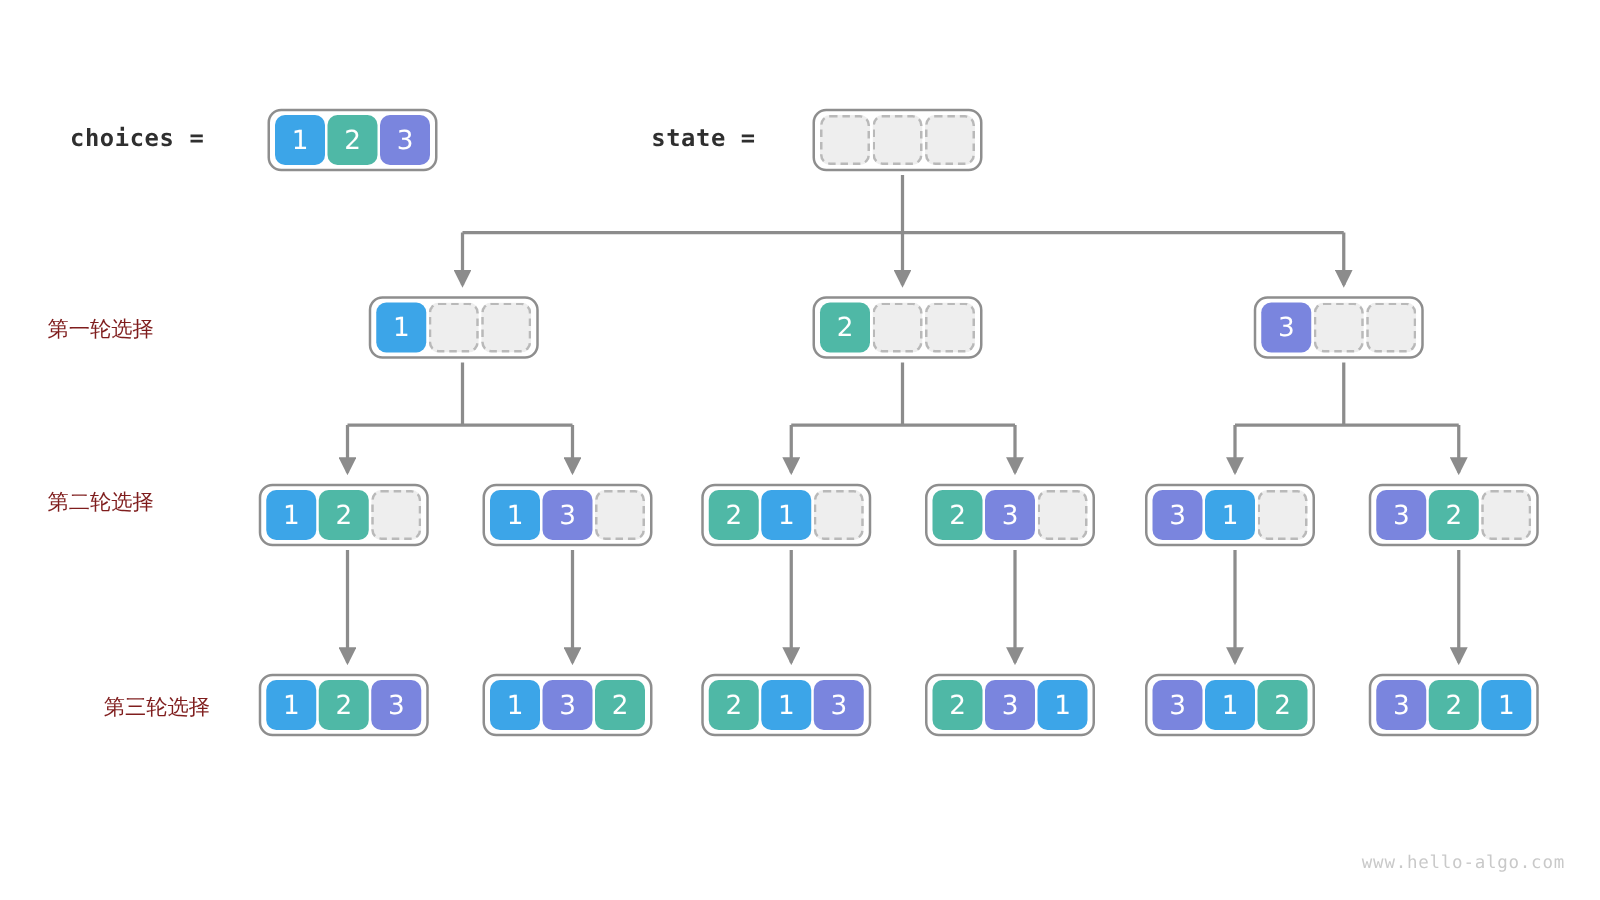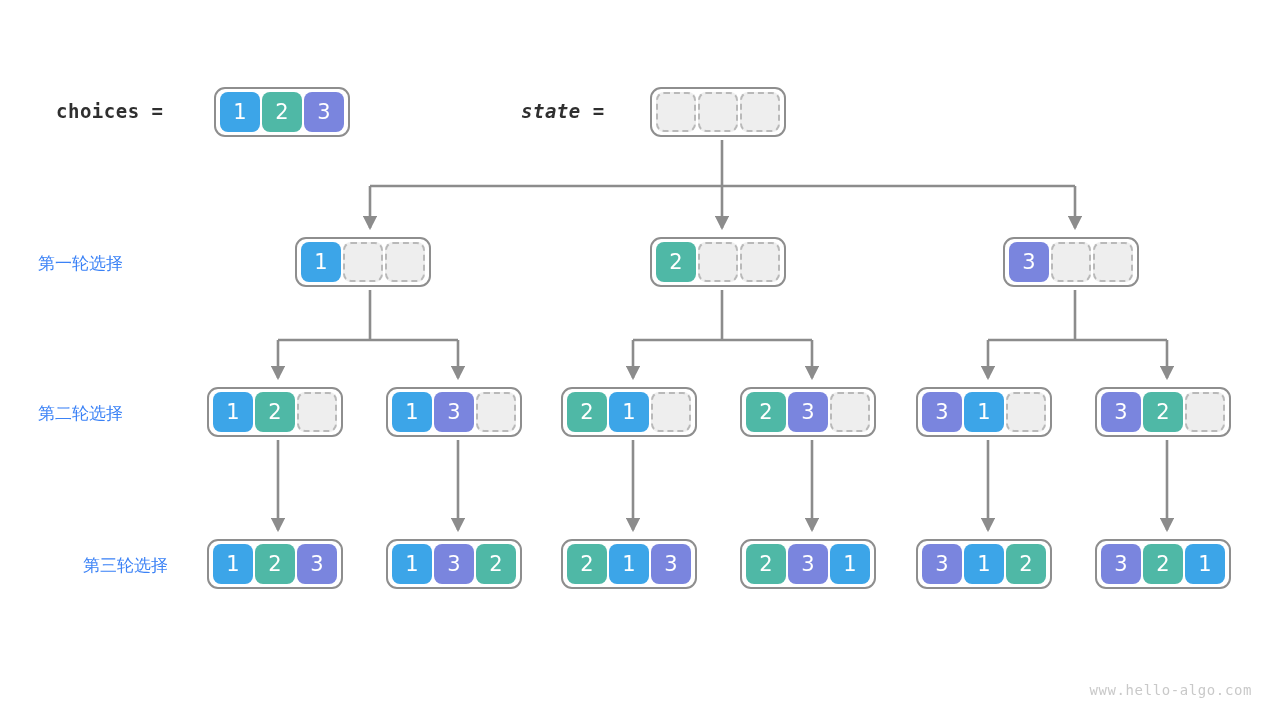--- a/index.html
+++ b/index.html
@@ -39,21 +39,21 @@
     letter-spacing: 0.5px;
     white-space: nowrap;
     z-index: 3;
   }
 
   
   .row-label {
     position: absolute;
     font-family: "DejaVu Sans", "Liberation Sans", sans-serif;
     font-size: 17px;
-    color: #3b82f6;
+    color: #7f1d1d;
     white-space: nowrap;
     z-index: 3;
   }
 
   
   .node {
     position: absolute;
     display: flex;
     flex-direction: row;
     align-items: center;
@@ -132,24 +132,24 @@
       <path d="M 278 440 L 278 530" marker-end="url(#arw)"></path>
       <path d="M 458 440 L 458 530" marker-end="url(#arw)"></path>
       <path d="M 633 440 L 633 530" marker-end="url(#arw)"></path>
       <path d="M 812 440 L 812 530" marker-end="url(#arw)"></path>
       <path d="M 988 440 L 988 530" marker-end="url(#arw)"></path>
       <path d="M 1167 440 L 1167 530" marker-end="url(#arw)"></path>
     </g>
   </svg>
 
   <div class="hdr-label" style="left:56px; top:100px;">choices =</div>
-  <div class="hdr-label" style="left:521px; top:100px;font-style:italic;">state =</div>
+  <div class="hdr-label" style="left:521px; top:100px;">state =</div>
 
   <div class="row-label" style="left:38px; top:252px;">第一轮选择</div>
-  <div class="row-label" style="left:38px; top:402px;text-align:center;">第二轮选择</div>
+  <div class="row-label" style="left:38px; top:390px;text-align:center;">第二轮选择</div>
   <div class="row-label" style="left:38px; top:554px;margin-left:45px;">第三轮选择</div>
 
   <div class="node" style="left:214px; top:87px;">
       <div class="cell" style="background: rgb(60, 165, 232);">1</div>
       <div class="cell" style="background: rgb(79, 184, 166);">2</div>
       <div class="cell" style="background: rgb(122, 133, 222);">3</div>
     </div>
   <div class="node" style="left:650px; top:87px;">
       <div class="cell empty"></div>
       <div class="cell empty"></div>

